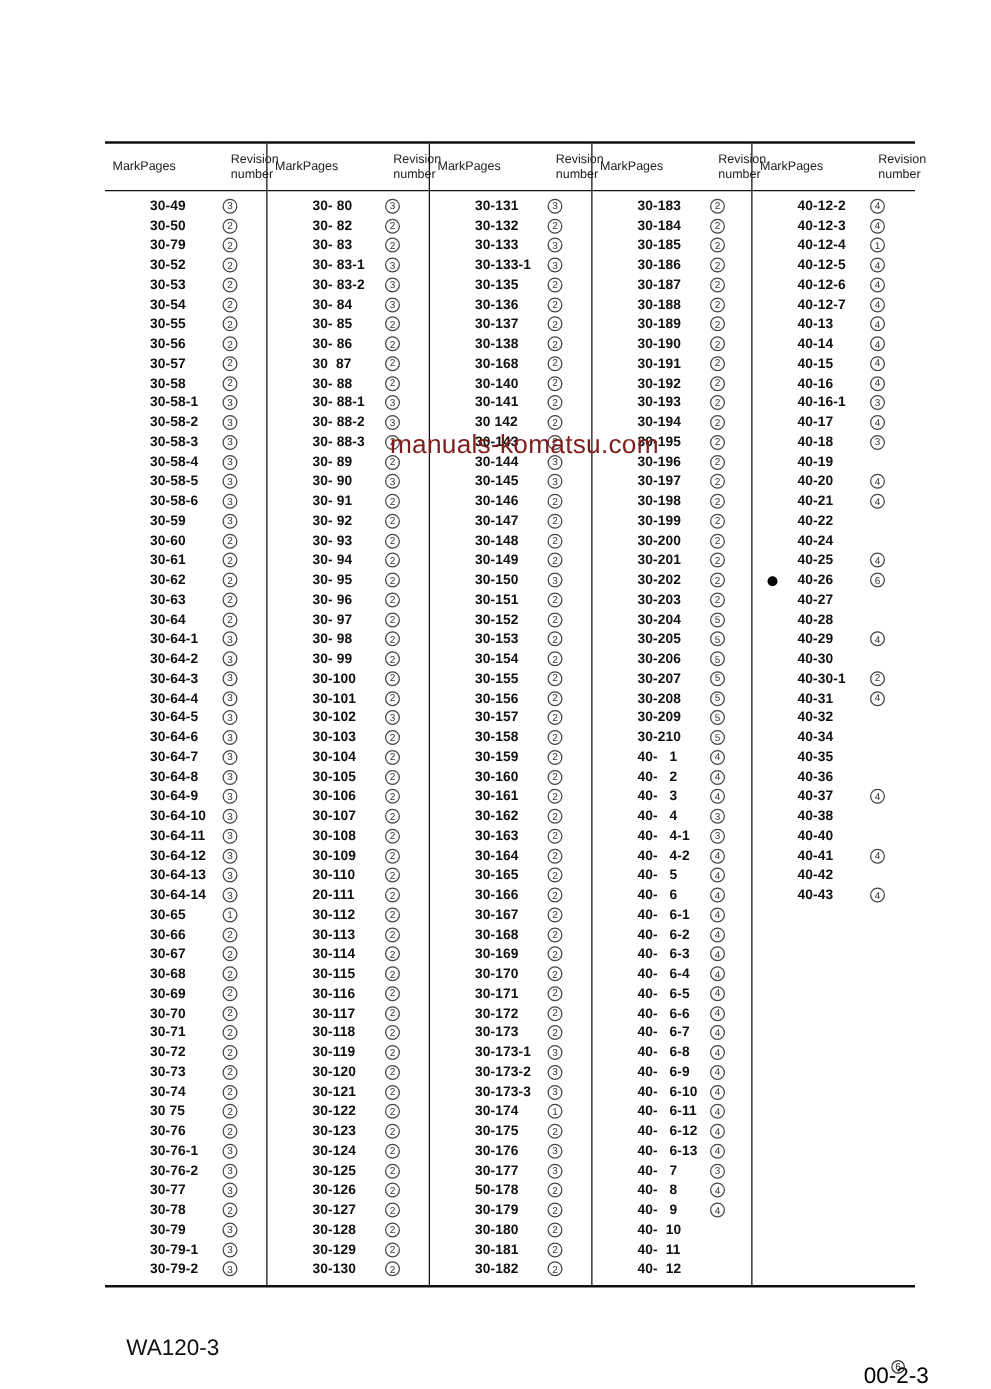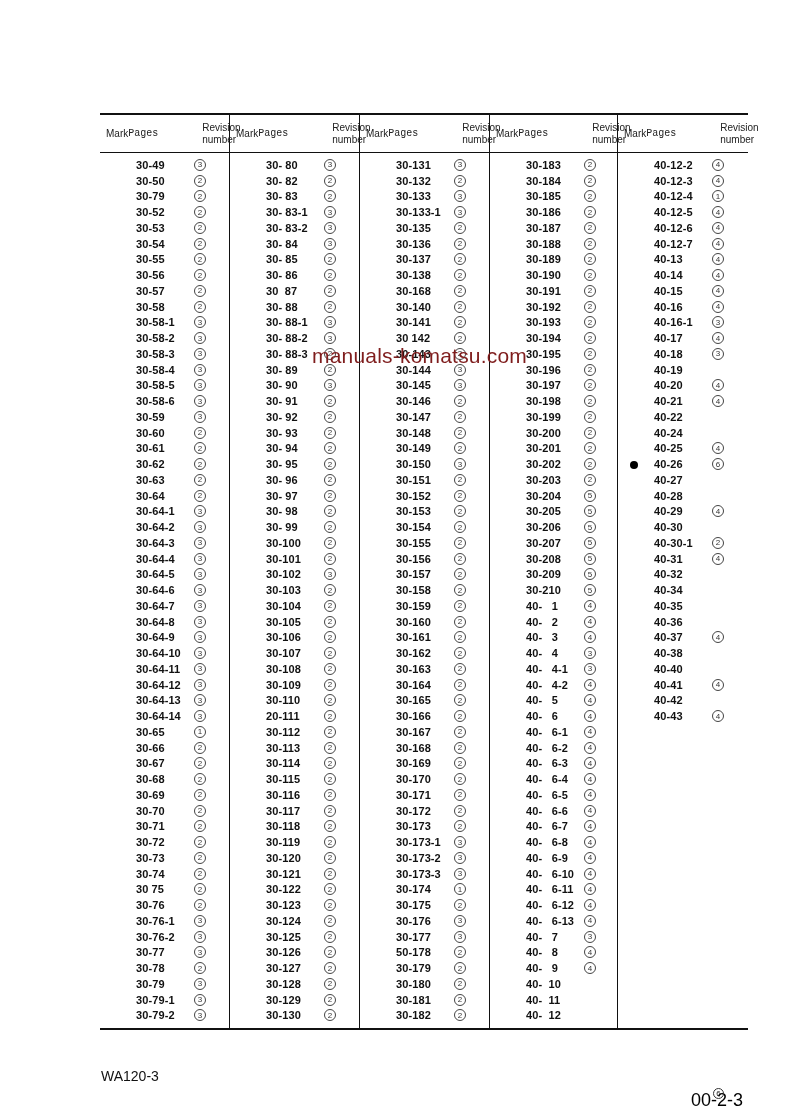--- a/index.html
+++ b/index.html
@@ -1,35 +1,35 @@
 <!DOCTYPE html>
 <html><head>
 <meta charset="utf-8">
 <style>
   html, body { margin: 0; padding: 0; background: #ffffff; }
   body {
     width: 793px; height: 1111px; position: relative; overflow: hidden;
     font-family: "Liberation Sans", sans-serif; color: #111;
   }
   .table {
-    position: absolute; left: 100px; top: 113px; width: 648px; height: 913px;
+    position: absolute; left: 84px; top: 113px; width: 648px; height: 913px;
     border-top: 2px solid #111; border-bottom: 2px solid #111;
     display: flex;
   }
   .col {
     position: relative; height: 100%; box-sizing: border-box;
     border-right: 1.5px solid #111;
   }
   .col:last-child { border-right: none; }
   .col-head {
     height: 38px; border-bottom: 1.5px solid #111; box-sizing: border-box;
     display: flex; align-items: center; font-size: 10px; color: #222;
   }
   .col-head .h-mark { width: 36px; padding-left: 6px; }
-  .col-head .h-pages { width: 42px; font-family: Liberation Mono, monospace; }
+  .col-head .h-pages { width: 42px; }
   .col-head .h-rev { line-height: 12px; width: 48px; margin-left: 44px; }
   .rows { padding-top: 4px; }
   .row {
     height: 15.75px; display: flex; align-items: center;
     font-size: 11px; font-weight: bold; letter-spacing: 0.1px;
   }
   .row .mark { width: 36px; position: relative; }
   .row .page { width: 58px; white-space: pre; }
   .row .rev {
     width: 12px; height: 12px; border: 1px solid #444; border-radius: 50%;
@@ -39,21 +39,21 @@
   .row .rev.empty { border: none; }
   .bullet {
     position: absolute; left: 12px; top: -3px;
     width: 8px; height: 8px; border-radius: 50%; background: #000;
   }
   .watermark {
     position: absolute; left: 312px; top: 344px; font-size: 21px;
     color: #7f1d1d; letter-spacing: 0.2px; pointer-events: none;
   }
   .footer-left {
-    position: absolute; left: 101px; top: 1068px; font-size: 14px; color: #111;
+    position: absolute; left: 101px; top: 1068px; font-size: 18px; color: #111;
   }
   .footer-right {
     position: absolute; left: 691px; top: 1064px; font-size: 18px; color: #000000; margin-top: 26px;
   }
   .footer-rev {
     position: absolute; left: 713px; top: 1088px; width: 11px; height: 11px;
     border: 1px solid #333; border-radius: 50%; font-size: 8px;
     display: flex; align-items: center; justify-content: center; box-sizing: border-box;
   }
 </style>

